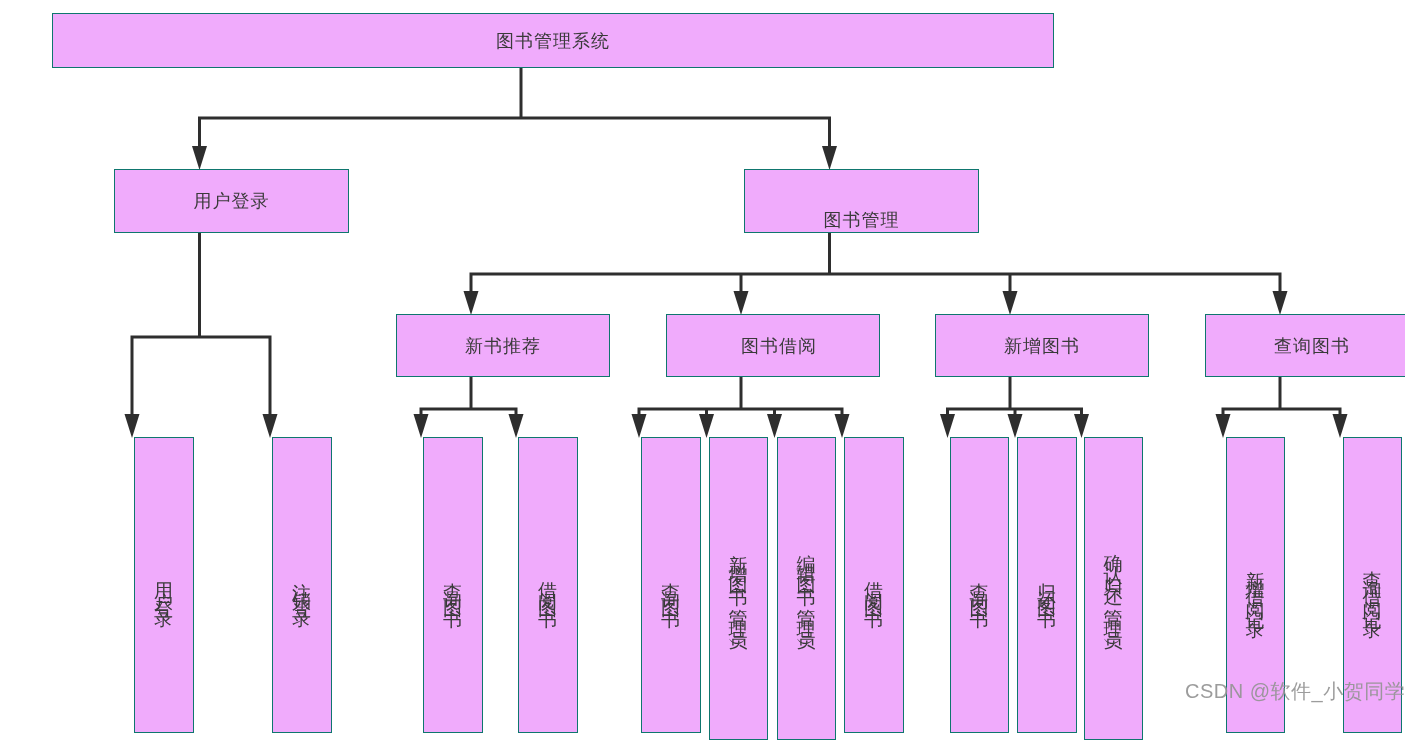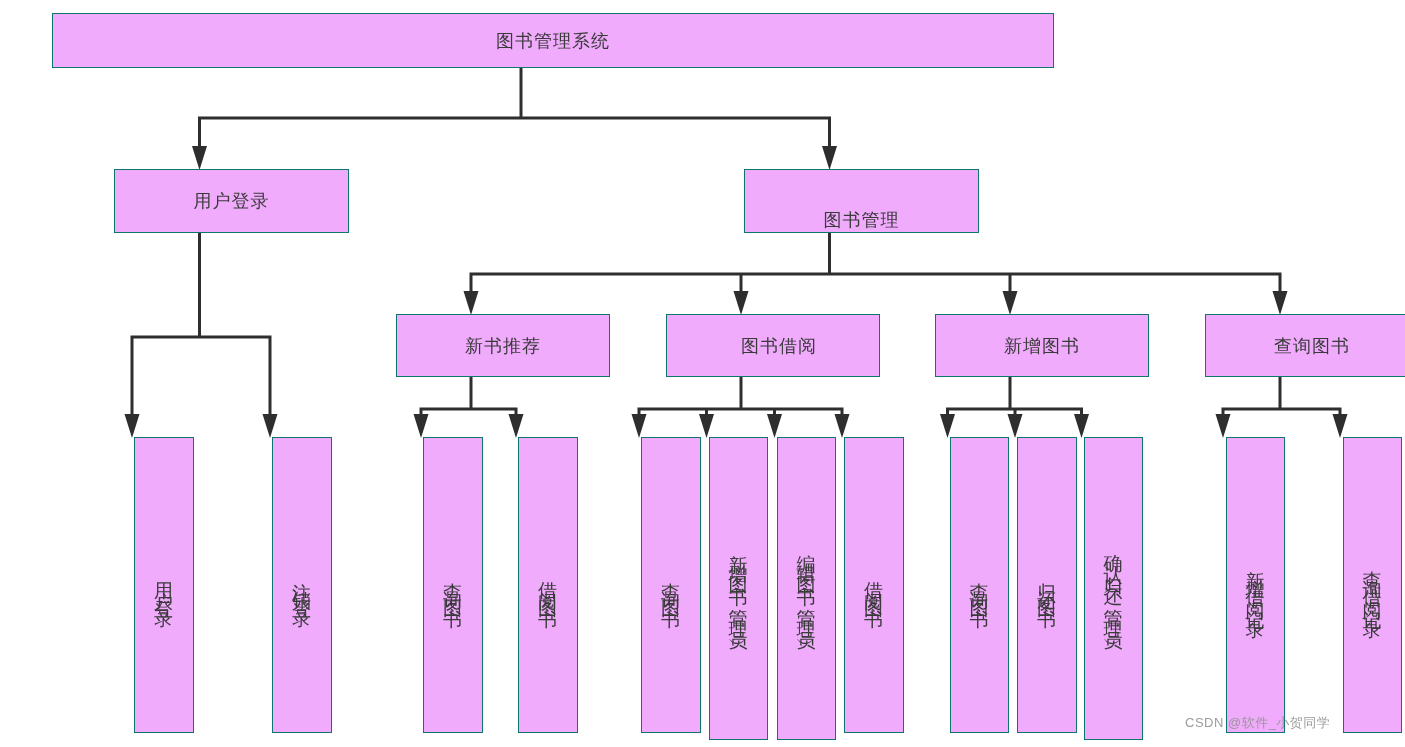--- a/index.html
+++ b/index.html
@@ -19,22 +19,22 @@
     display:flex;align-items:center;justify-content:center;
   }
   .leaf .vtext{
     writing-mode:vertical-rl;text-orientation:upright;
     font-size:19px;line-height:1;white-space:nowrap;
   }
   .ls4{letter-spacing:9px;}
   .ls6{letter-spacing:10px;}
   .ls9{letter-spacing:11px;}
   .watermark{
-    position:absolute;left:1185px;top:714px;width:215px;
-    font-size:13px;color:rgba(148,148,148,0.92);letter-spacing:0.5px;
+    position:absolute;left:1185px;top:678px;width:215px;
+    font-size:20px;color:rgba(148,148,148,0.92);letter-spacing:0.5px;
     white-space:nowrap;
   }
 </style>
 </head>
 <body>
 
 <div class="stage">
 
   <svg class="connectors" viewBox="0 0 1405 747" xmlns="http://www.w3.org/2000/svg">
     <g stroke="#2e2e2e" stroke-width="3" fill="none">

